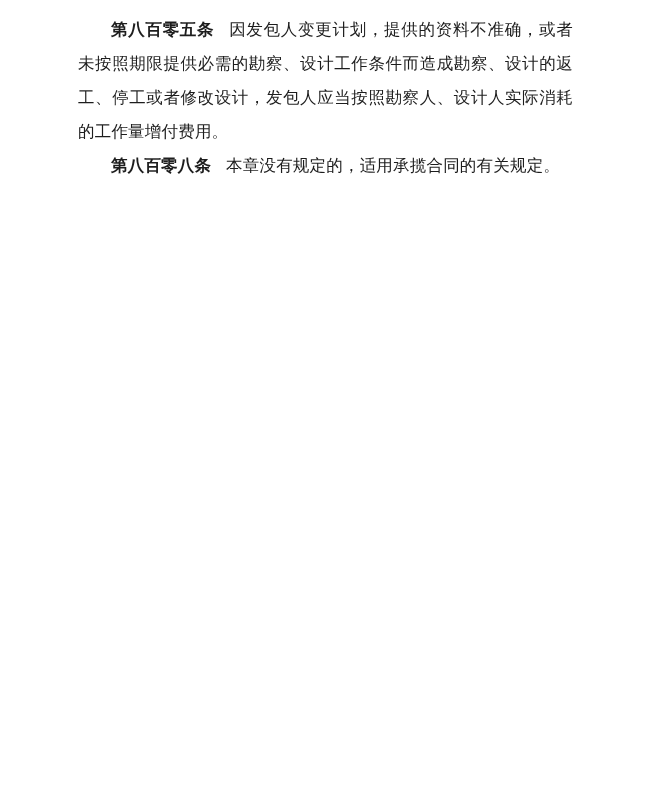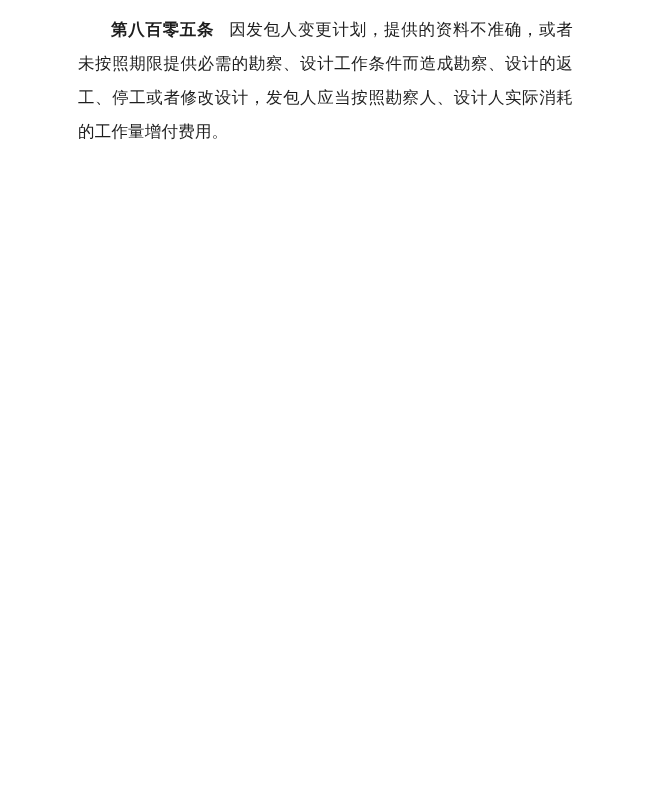--- a/index.html
+++ b/index.html
@@ -41,14 +41,15 @@
 <body>
 
 <div class="page">
 
   <p class="para"><span class="article-num">第八百零五条</span><span>因发包人变更计划，提供的资料不准确，或者未按照期限提供必需的勘察、设计工作条件而造成勘察、设计的返工、停工或者修改设计，发包人应当按照勘察人、设计人实际消耗的工作量增付费用。</span></p>
 
 
 
 
 
+  <p class="para"><span class="article-num">第八百零八条</span><span>本章没有规定的，适用承揽合同的有关规定。</span></p>
 
 </div>
 
 </body></html>

